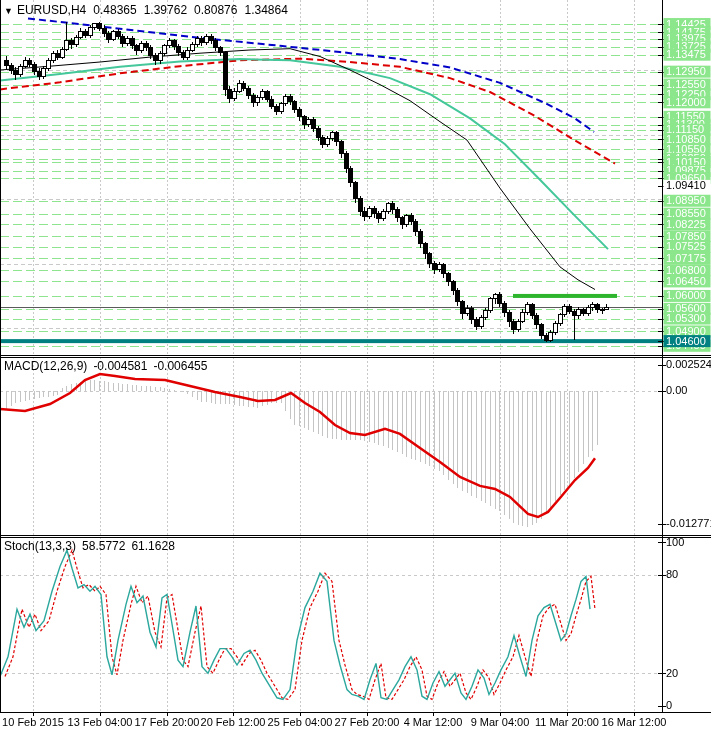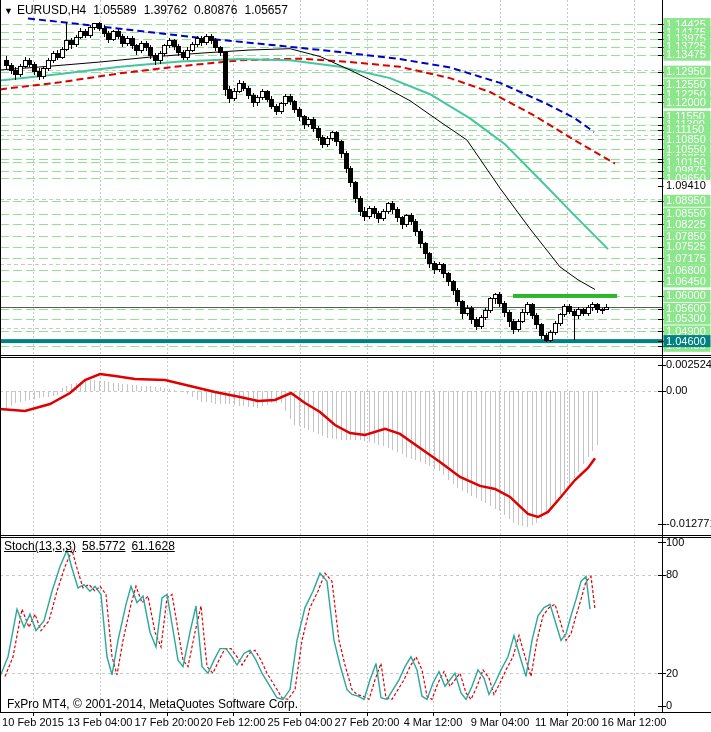--- a/index.html
+++ b/index.html
@@ -5,21 +5,21 @@
   html,body{margin:0;padding:0;background:#fff;}
   #screen{position:relative;width:711px;height:732px;background:#ffffff;
           font-family:"Liberation Sans",sans-serif;overflow:hidden;}
   #chart-svg{position:absolute;left:0;top:0;}
   .overlay{position:absolute;z-index:5;}
   .txt{position:absolute;z-index:10;color:#000;white-space:nowrap;}
   #hdr{left:4px;top:3px;font-size:12px;}
   #hdr .v{margin-left:7px;}
   #hdr .dd{font-size:9px;margin-right:4px;}
   #macd-hdr{left:4px;top:359px;font-size:12px;}
-  #stoch-hdr{left:4px;top:539px;font-size:12px;text-decoration:underline;}
+  #stoch-hdr{left:4px;top:539px;font-size:12px;}
   #macd-hdr .v,#stoch-hdr .v{margin-left:6px;}
   #copyright{left:7px;top:697px;font-size:12px;}
 </style>
 </head>
 <body>
 
 <div id="screen">
 
   <svg id="chart-svg" width="711" height="732">
       <defs>
@@ -662,22 +662,24 @@
       </g>
     </svg>
 
   <div class="overlay" style="left:0;top:0;width:662px;height:355px;"></div>
   <div class="overlay" style="left:0;top:357px;width:662px;height:178px;"></div>
   <div class="overlay" style="left:0;top:537px;width:662px;height:175px;"></div>
   <div class="overlay" style="left:662px;top:0;width:49px;height:712px;"></div>
   <div class="overlay" style="left:0;top:712px;width:711px;height:20px;"></div>
 
   <div id="hdr" class="txt">
-    <span class="dd">▼</span><span>EURUSD,H4</span><span class="v">1.05589</span><span class="v">1.39762</span><span class="v">0.80876</span><span class="v">1.05657</span>
+    <span class="dd">▼</span><span>EURUSD,H4</span><span class="v">0.48365</span><span class="v">1.39762</span><span class="v">0.80876</span><span class="v">1.34864</span>
   </div>
 
+  <div id="macd-hdr" class="txt">
+    <span>MACD(12,26,9)</span><span class="v">-0.004581</span><span class="v">-0.006455</span>
+  </div>
 
   <div id="stoch-hdr" class="txt">
     <span>Stoch(13,3,3)</span><span class="v">58.5772</span><span class="v">61.1628</span>
   </div>
 
-  <div id="copyright" class="txt">FxPro MT4, © 2001-2014, MetaQuotes Software Corp.</div>
 </div>
 
 </body></html>

